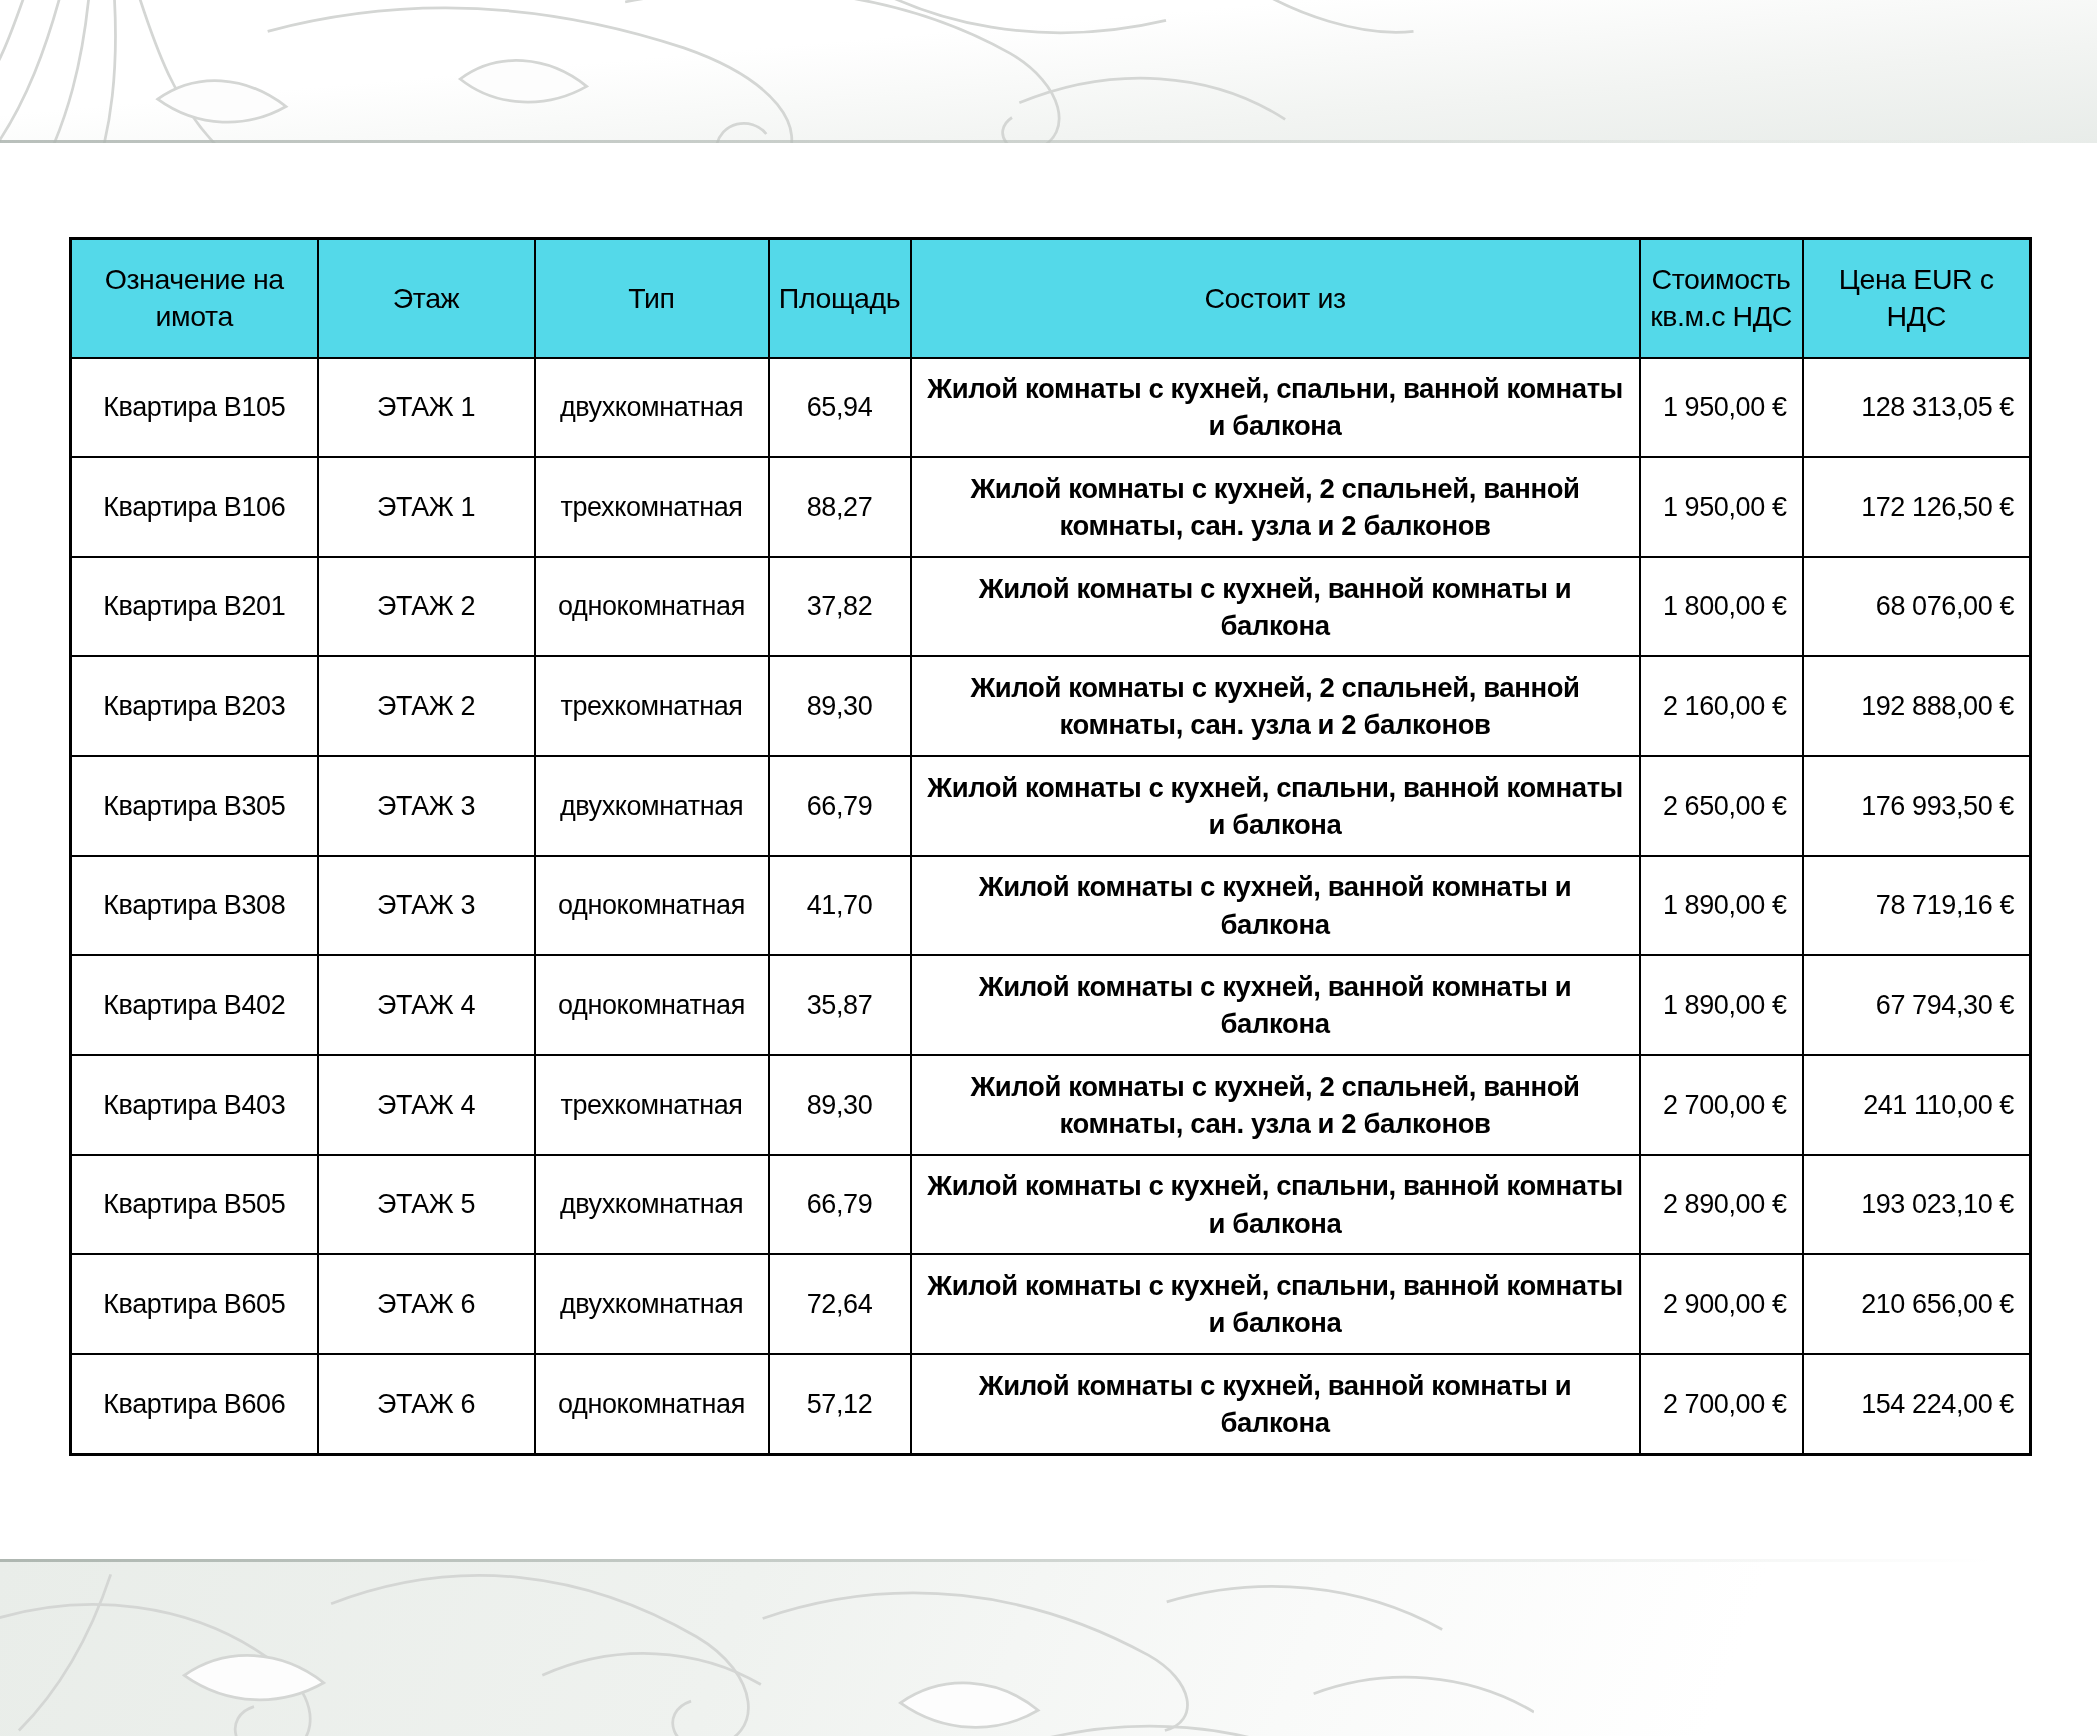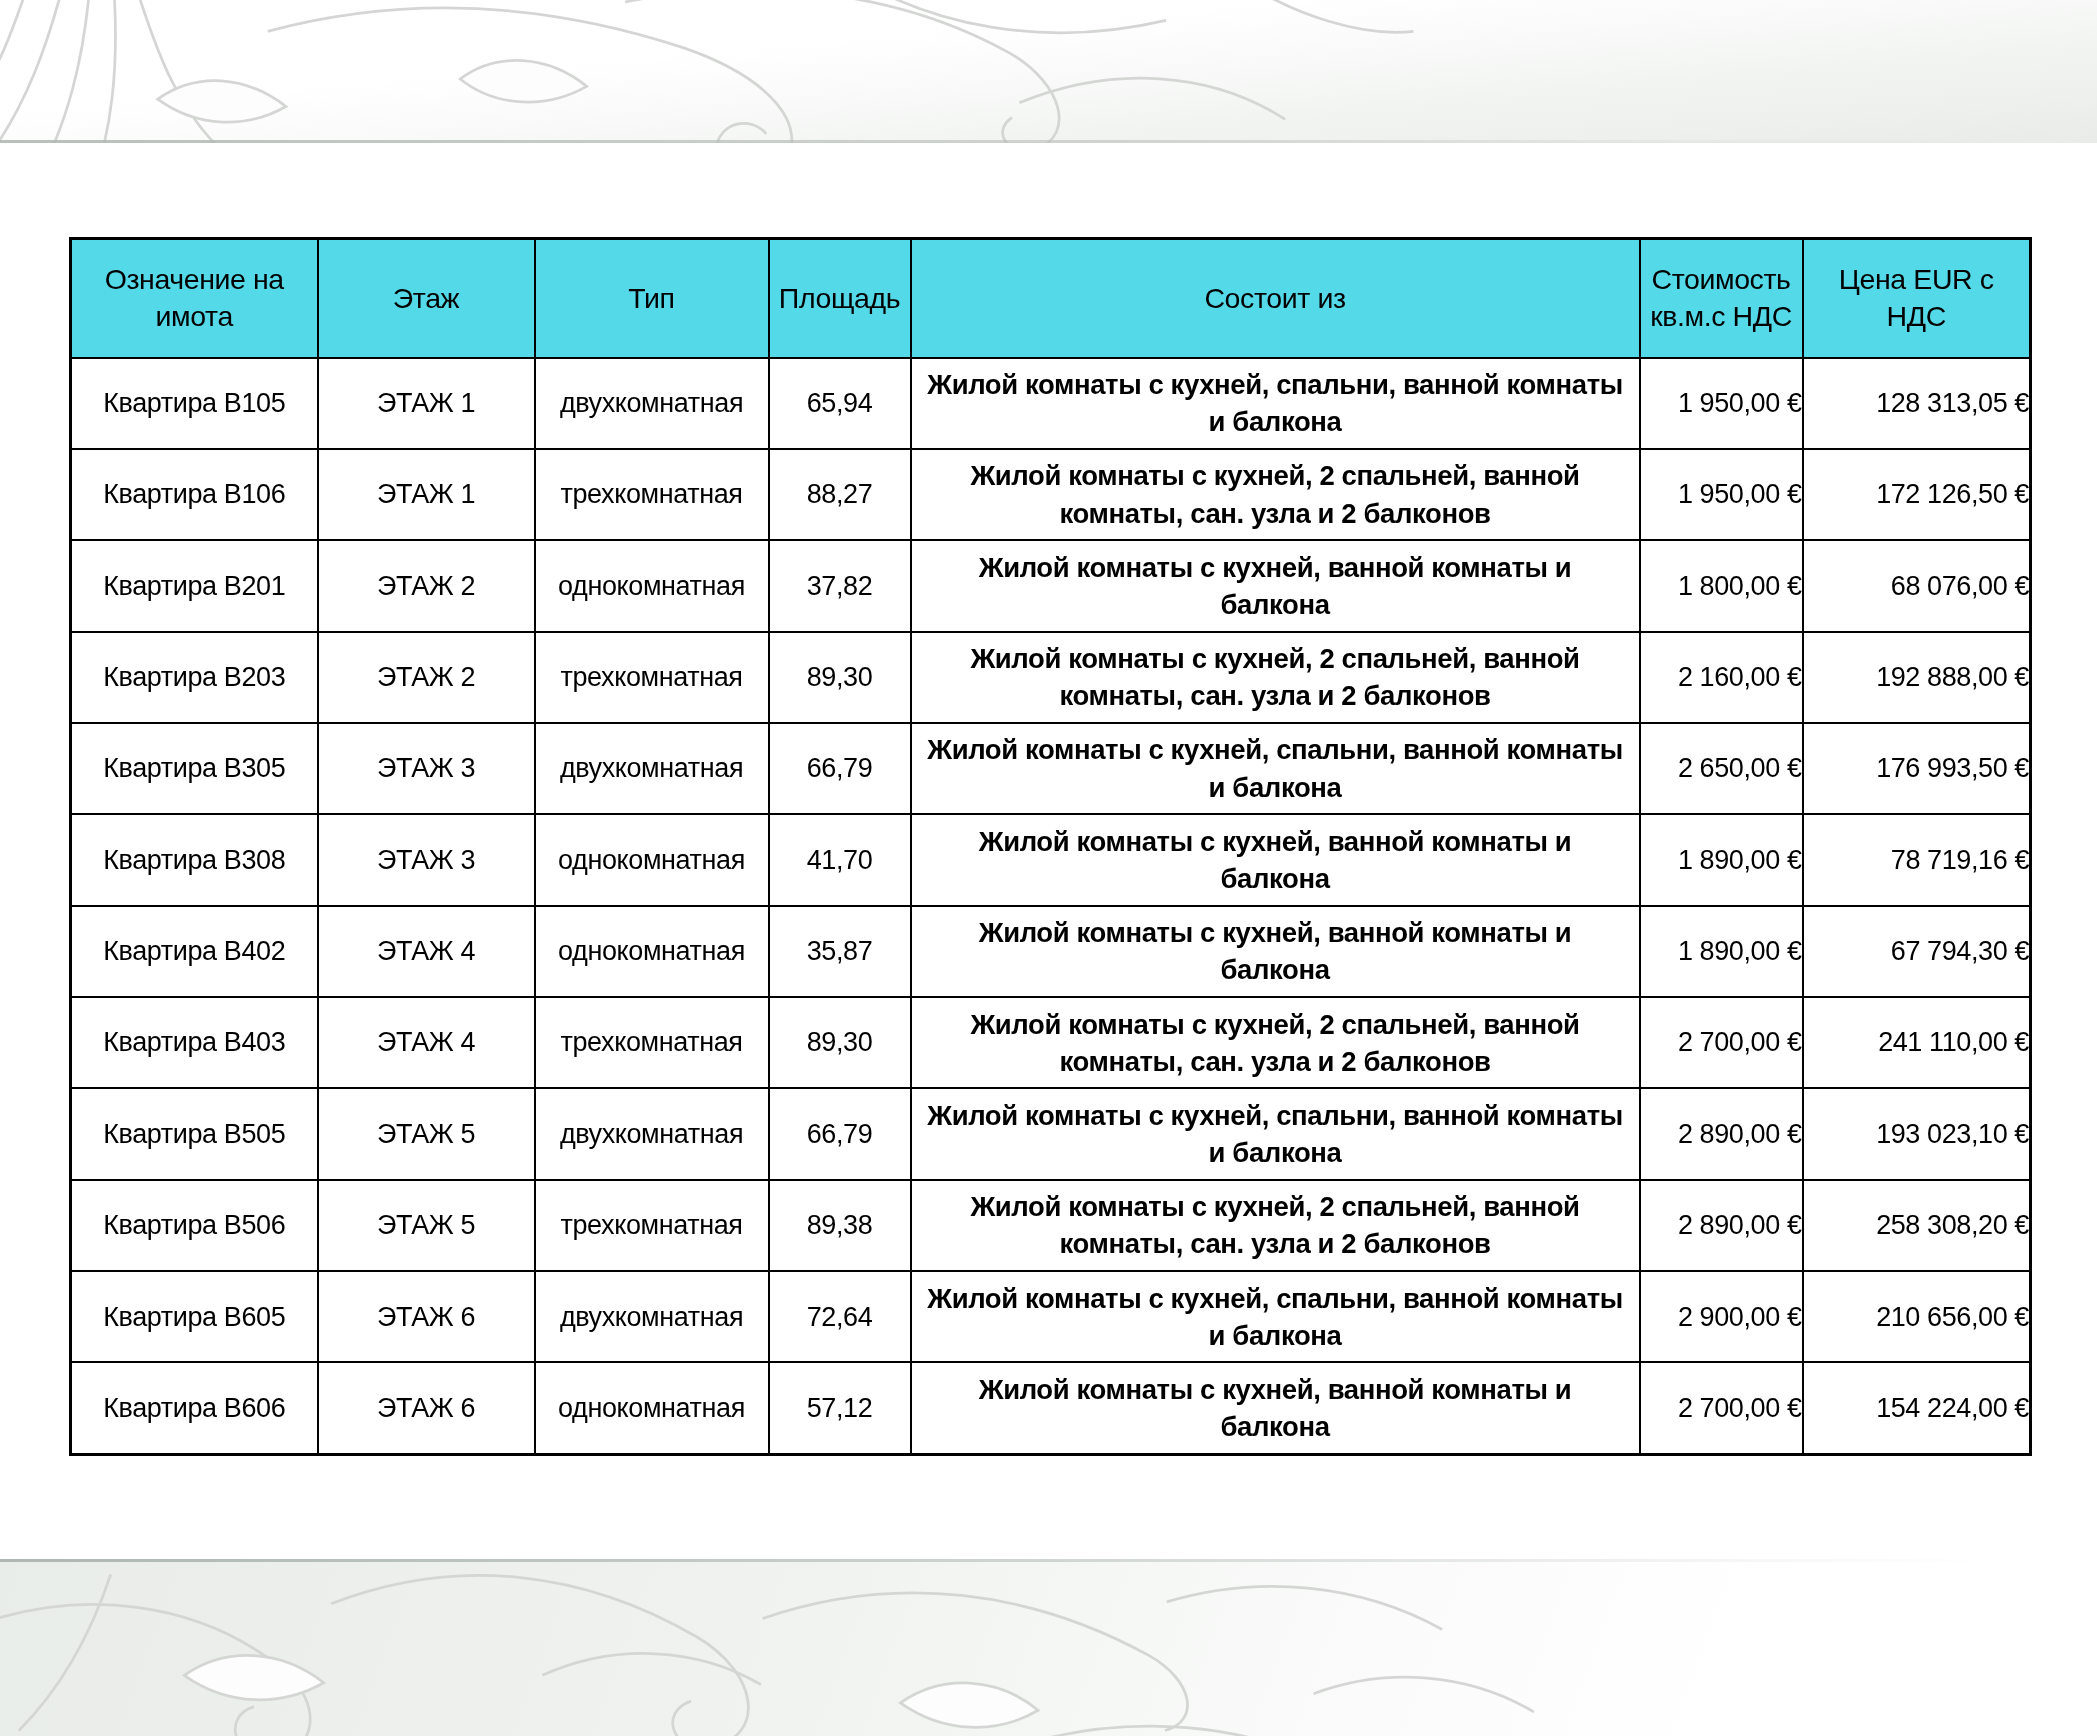--- a/index.html
+++ b/index.html
@@ -88,21 +88,21 @@
   .price-table tbody td {
     font-size: 27px;
     line-height: 1.35;
     padding: 1.8px 7.3px;
     text-align: center;
   }
   .price-table tbody td.col4 { font-size: 27.5px; padding: 1.8px 9.2px; font-weight: bold; }
   .price-table tbody td.col5,
   .price-table tbody td.col6 {
     text-align: right;
-    padding-right: 0;
+    padding-right: 15px;
     white-space: nowrap;
     margin-left: 42px;
   }
 </style>
 </head>
 <body>
 
 <div class="band-top">
   <svg class="swirls" width="1433" height="165" viewBox="0 0 1560 180" aria-hidden="true">
     <path d="M60,-40 C30,50 14,95 -20,130"></path>
@@ -235,29 +235,20 @@
       <tr>
         <td class="col0">Квартира B505</td>
         <td class="col1">ЭТАЖ 5</td>
         <td class="col2">двухкомнатная</td>
         <td class="col3">66,79</td>
         <td class="col4">Жилой комнаты с кухней, спальни, ванной комнаты и балкона</td>
         <td class="col5">2 890,00 €</td>
         <td class="col6">193 023,10 €</td>
       </tr>
       <tr>
-        <td class="col0">Квартира B506</td>
-        <td class="col1">ЭТАЖ 5</td>
-        <td class="col2">трехкомнатная</td>
-        <td class="col3">89,38</td>
-        <td class="col4">Жилой комнаты с кухней, 2 спальней, ванной комнаты, сан. узла и 2 балконов</td>
-        <td class="col5">2 890,00 €</td>
-        <td class="col6">258 308,20 €</td>
-      </tr>
-      <tr>
         <td class="col0">Квартира B605</td>
         <td class="col1">ЭТАЖ 6</td>
         <td class="col2">двухкомнатная</td>
         <td class="col3">72,64</td>
         <td class="col4">Жилой комнаты с кухней, спальни, ванной комнаты и балкона</td>
         <td class="col5">2 900,00 €</td>
         <td class="col6">210 656,00 €</td>
       </tr>
       <tr>
         <td class="col0">Квартира B606</td>

